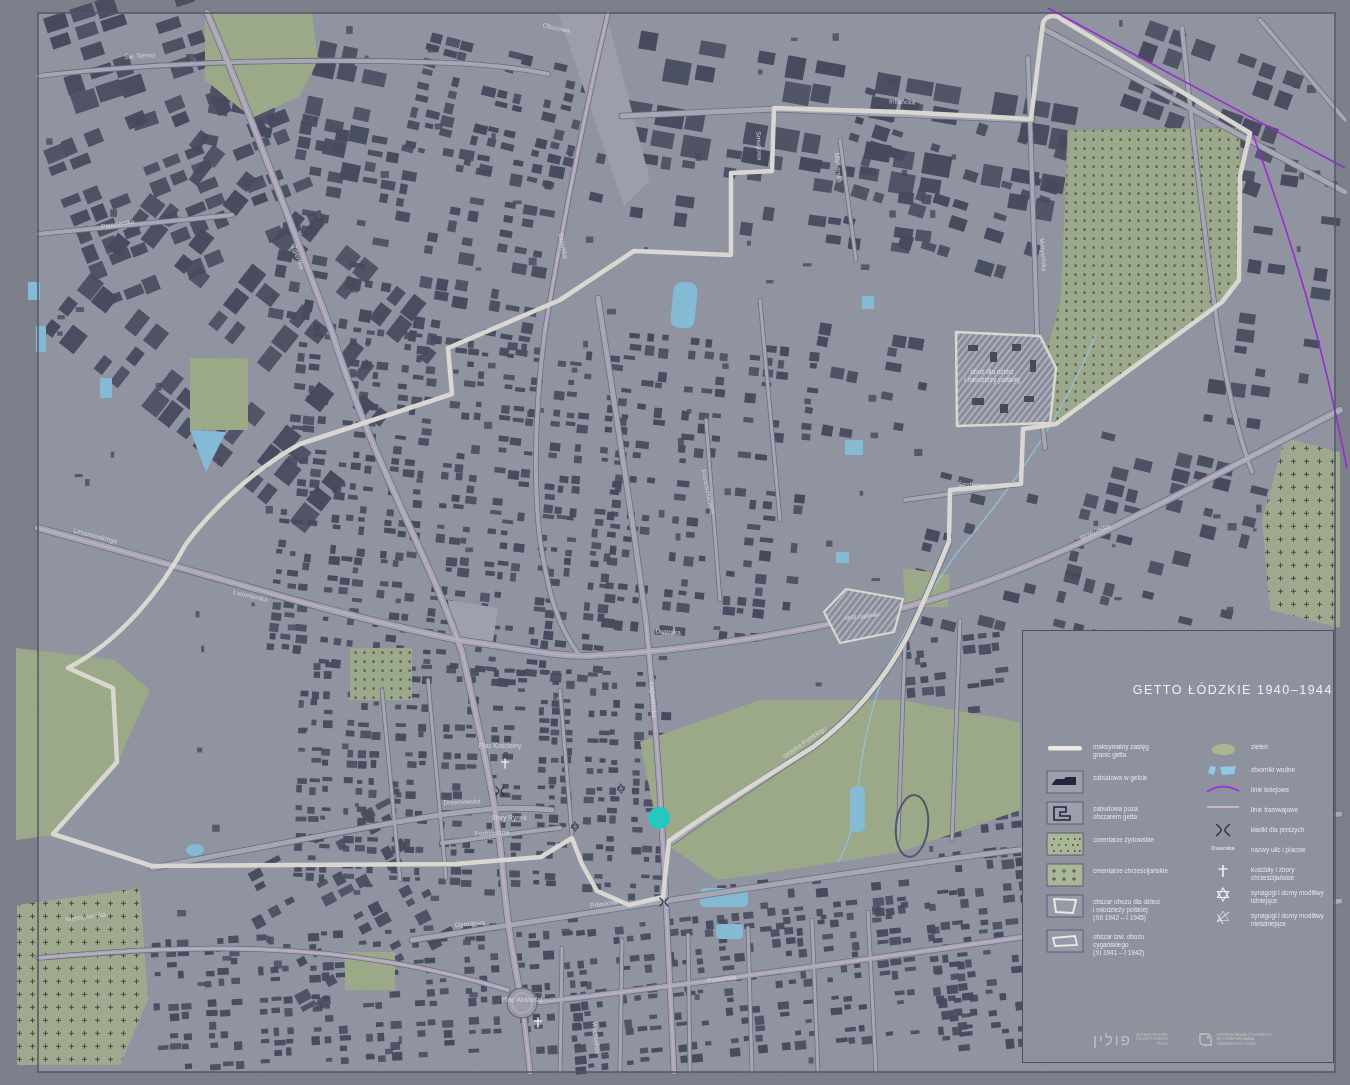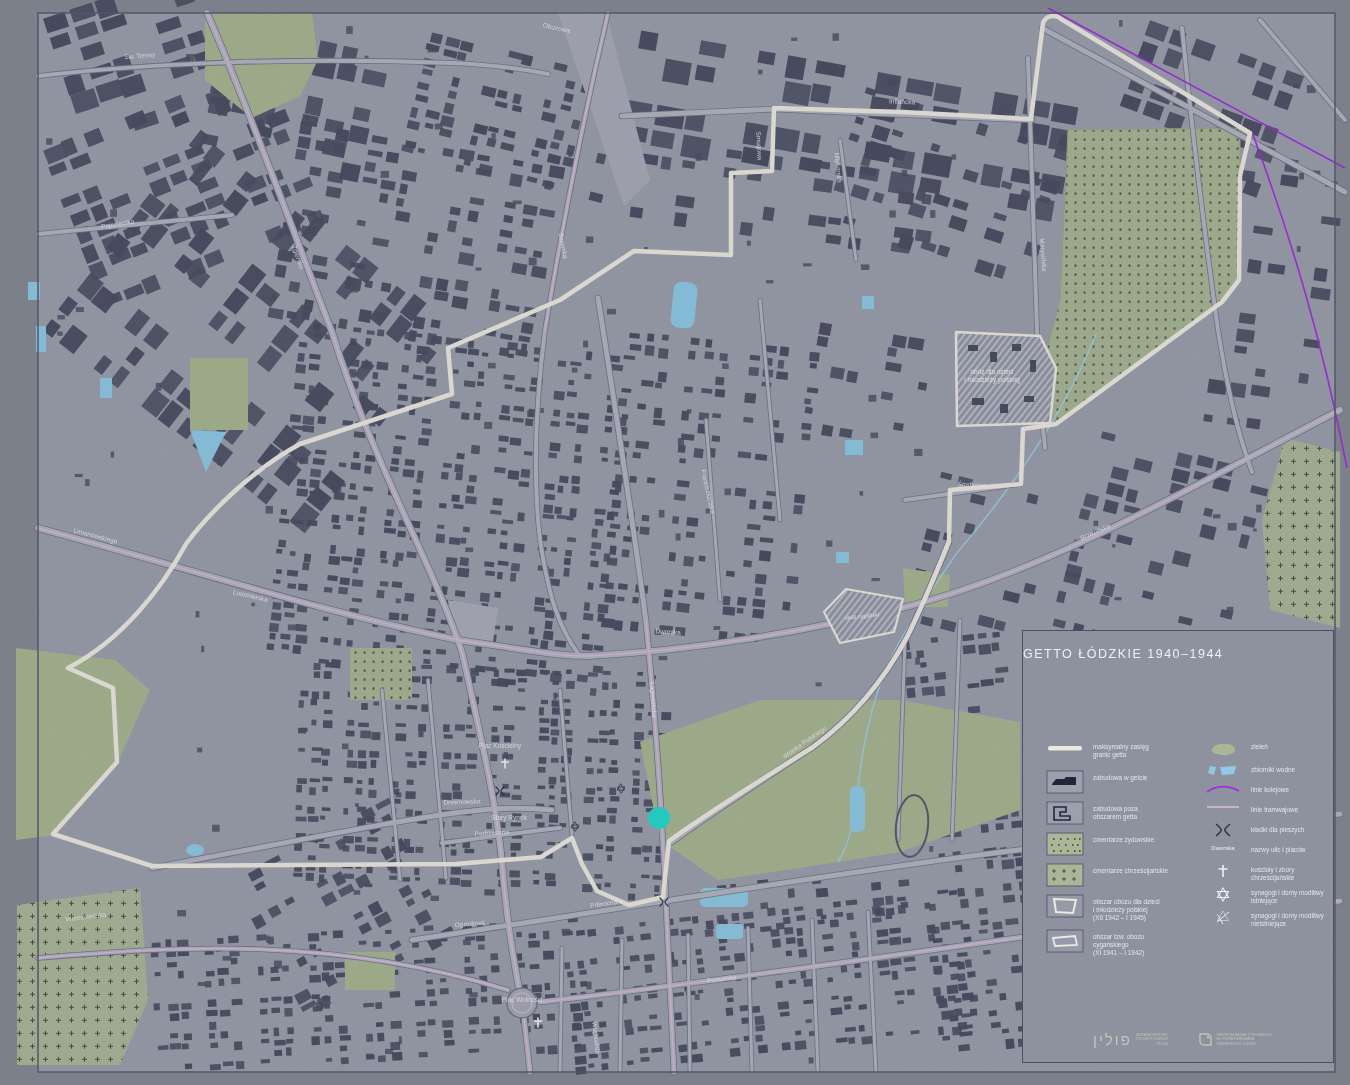--- a/index.html
+++ b/index.html
@@ -4,21 +4,21 @@
 <style>
   html,body{margin:0;padding:0;background:#878b97;}
   .stage{position:relative;width:1350px;height:1085px;overflow:hidden;
          font-family:"Liberation Sans",sans-serif;background:#878b97;}
   #mapSvg{position:absolute;left:0;top:0;}
   svg text{font-family:"Liberation Sans",sans-serif;}
 
   
   .legend{position:absolute;left:1022px;top:630px;width:312px;height:433px;
           background:#8e929f;border:1px solid #4c4f5d;box-sizing:border-box;color:#e6e8ee;}
-  .legend-title{text-align:left;margin-top:16px;font-size:12.5px;letter-spacing:1.5px;color:#eef0f5;}
+  .legend-title{text-align:right;margin-top:52px;font-size:12.5px;letter-spacing:1.5px;color:#eef0f5;}
   .legend-cols{position:absolute;top:108px;left:22px;right:8px;display:flex;}
   .lcol{width:158px;}
   .rcol{flex:1;}
   .lrow{display:flex;align-items:flex-start;margin-bottom:7px;}
   .lrow .sw{width:40px;flex:0 0 40px;margin-right:8px;display:flex;justify-content:center;}
   .lrow .tx{font-size:6.4px;line-height:8px;color:#e3e5ec;padding-top:4px;}
   .lcol .lrow{min-height:24px;}
   .rcol .lrow{min-height:17px;margin-bottom:3px;}
   .logos{position:absolute;left:70px;bottom:14px;display:flex;gap:30px;align-items:center;opacity:.85;}
   .logo-a{display:flex;align-items:center;gap:4px;color:#c7cfc1;text-align:right;}

